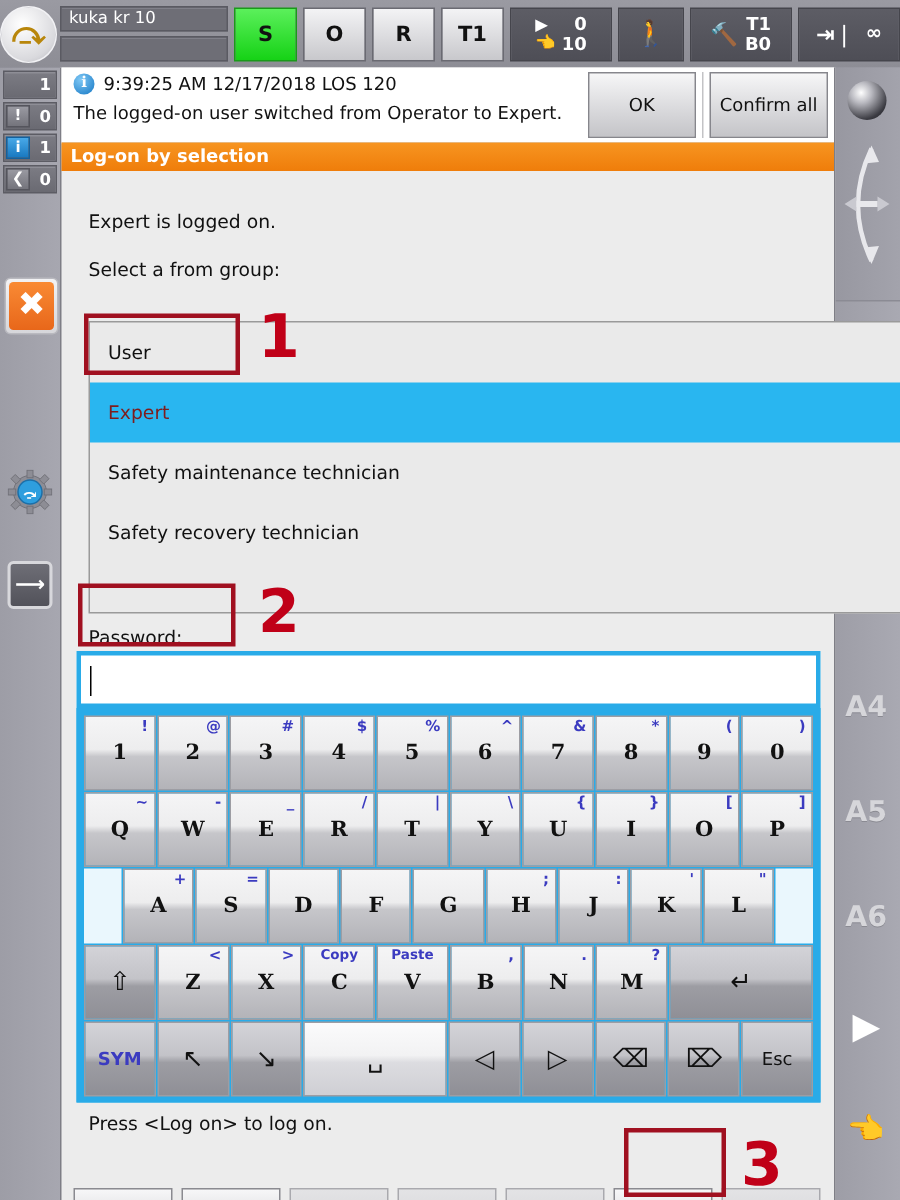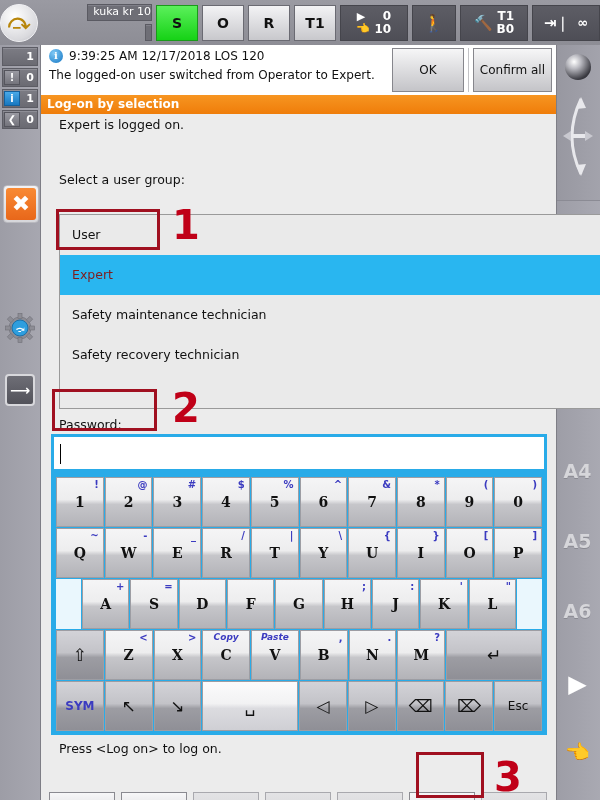--- a/index.html
+++ b/index.html
@@ -19,21 +19,21 @@
     border-bottom:1px solid #6f6f77;
     display:flex;align-items:center;
   }
   .sb-logo{width:44px;height:40px;display:flex;align-items:center;justify-content:center;}
   .sb-logo .disc{
     width:36px;height:36px;border-radius:50%;
     background:radial-gradient(circle at 38% 32%,#fff,#d9d9dd 70%,#b4b4bb);
     border:1px solid #f2f2f5;display:flex;align-items:center;justify-content:center;
   }
   .robot-glyph{font-size:21px;line-height:1;color:#b8860b;font-weight:bold;}
-  .sb-names{width:148px;display:flex;flex-direction:column;gap:3px;margin-left:2px;align-items:flex-end;}
+  .sb-names{width:148px;display:flex;flex-direction:column;gap:3px;margin-left:2px;}
   .sb-name{
     height:15px;background:#6e6e76;border:1px solid #5a5a62;
     color:#fff;font-size:11px;line-height:14px;padding-left:5px;
     box-shadow:inset 0 1px 0 #808089;white-space:nowrap;overflow:hidden;
   }
   .sb-cell{
     height:34px;min-width:40px;margin-left:4px;border:1px solid #6a6a72;
     display:flex;align-items:center;justify-content:center;
     background:linear-gradient(#f3f3f5,#c8c8cc);
     font-weight:bold;font-size:14px;color:#111;
@@ -172,21 +172,21 @@
     border:1px solid #9d9da3;box-sizing:border-box;
     display:flex;align-items:center;justify-content:center;
     font-size:14px;font-weight:bold;color:#111;
     font-family:"DejaVu Serif","Liberation Serif",serif;
   }
   .key:last-child{margin-right:0;}
   .key .alt{
     position:absolute;top:1px;right:4px;font-size:10px;color:#3b3bc0;font-weight:bold;
     font-family:"DejaVu Sans","Liberation Sans",sans-serif;
   }
-  .key .alt.word{font-size:9px;right:auto;left:50%;transform:translateX(-50%);font-style:italic;}
+  .key .alt.word{font-size:9px;right:auto;left:50%;transform:translateX(-50%);}
   .key.dark{
     background:linear-gradient(#d3d3d8 0%,#c3c3c8 45%,#9d9da3 55%,#8f8f96 100%);
     font-family:"DejaVu Sans","Liberation Sans",sans-serif;
   }
   .key.light{
     background:linear-gradient(#fbfbfc 0%,#f2f2f3 45%,#dcdce0 55%,#cfcfd4 100%);
     font-family:"DejaVu Sans","Liberation Sans",sans-serif;
   }
   .key.sym{color:#3b3bc0;font-size:12px;}
   .key.spacer{background:#eaf7fd;border:none;}
@@ -348,22 +348,22 @@
       <div class="msgbtns">
         <div class="msgbtn">OK</div>
         <div class="msgsep"></div>
         <div class="msgbtn">Confirm all</div>
       </div>
     </div>
 
     <div class="titlebar">Log-on by selection</div>
 
     <div class="content">
-      <div class="lbl" style="top:3px">Expert is logged on.</div>
-      <div class="lbl" style="top:58px">Select a user group:</div>
+      <div class="lbl" style="top:26px">Expert is logged on.</div>
+      <div class="lbl" style="top:58px">Select a from group:</div>
 
       <div class="grouplist">
         <div class="grow">User</div>
         <div class="grow sel">Expert</div>
         <div class="grow">Safety maintenance technician</div>
         <div class="grow">Safety recovery technician</div>
       </div>
 
       <div class="lbl pwdlabel">Password:</div>
       <div class="pwdfield">

